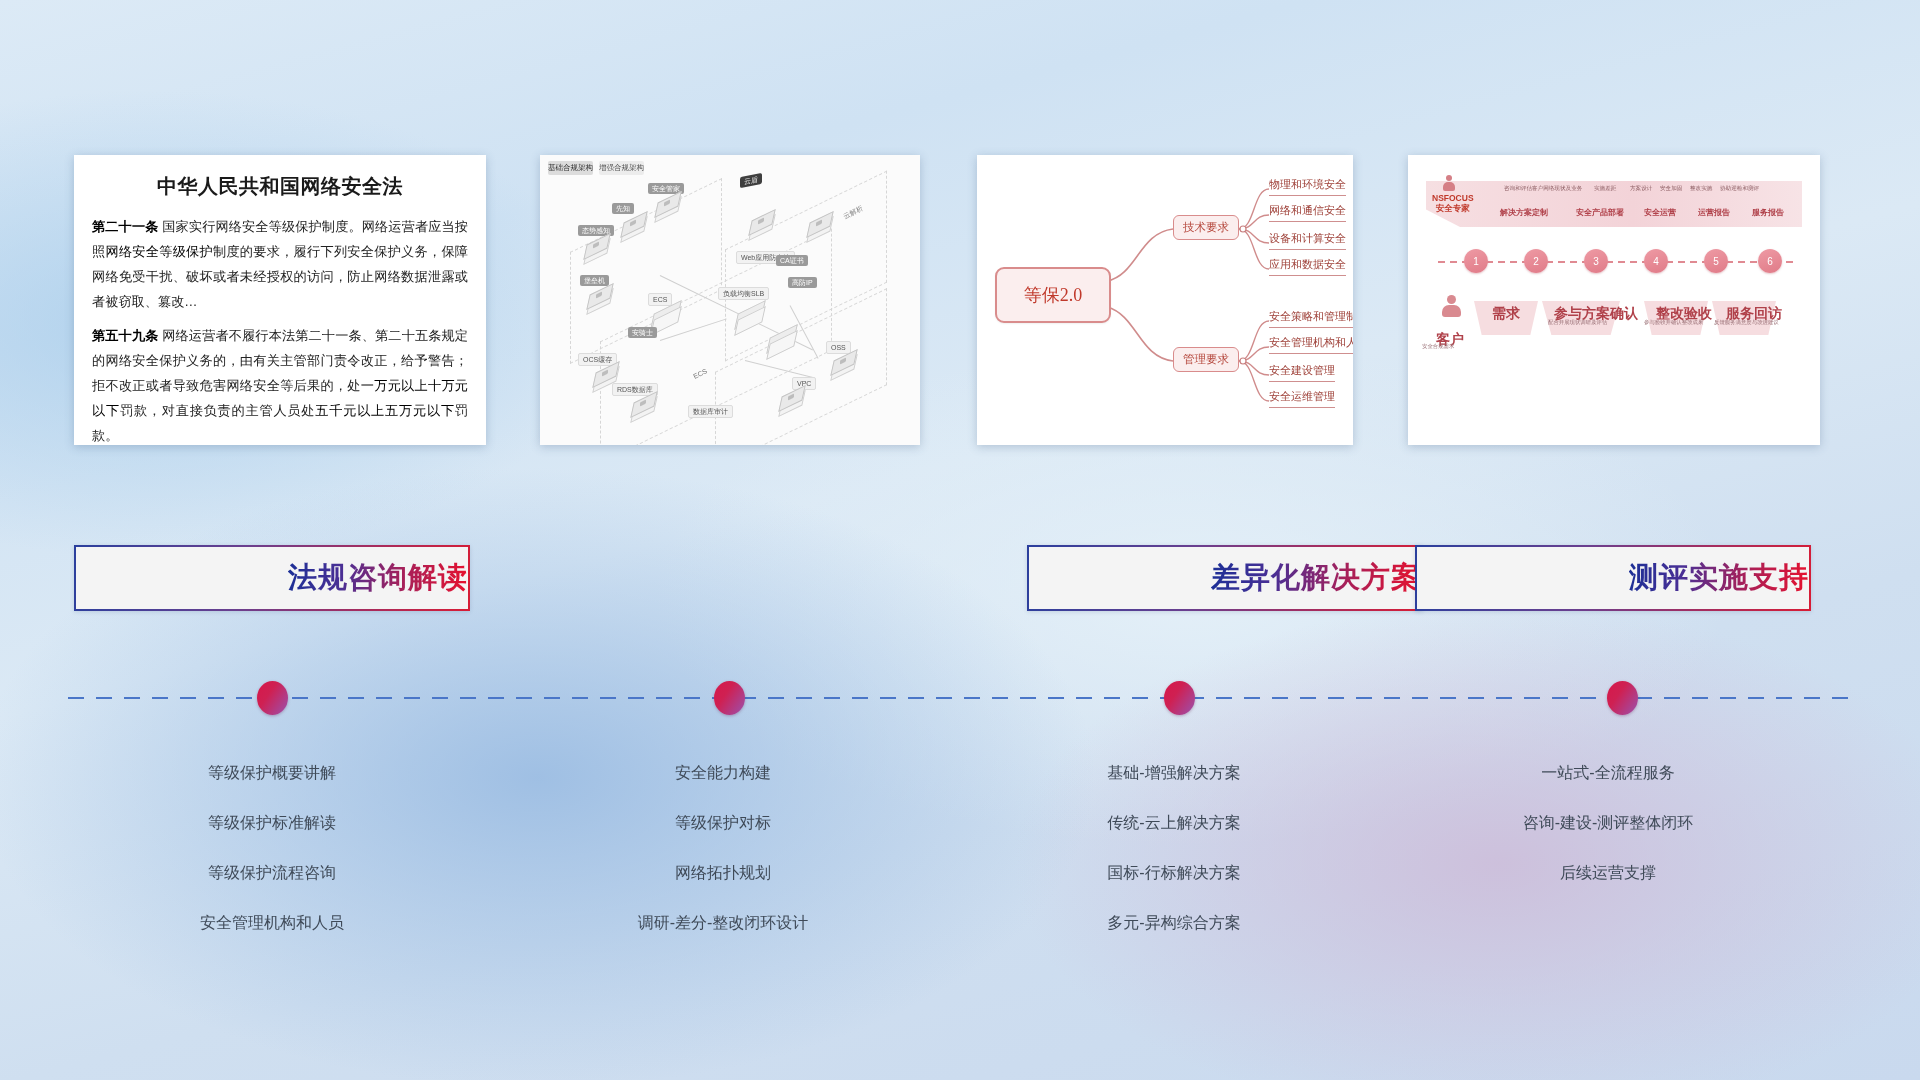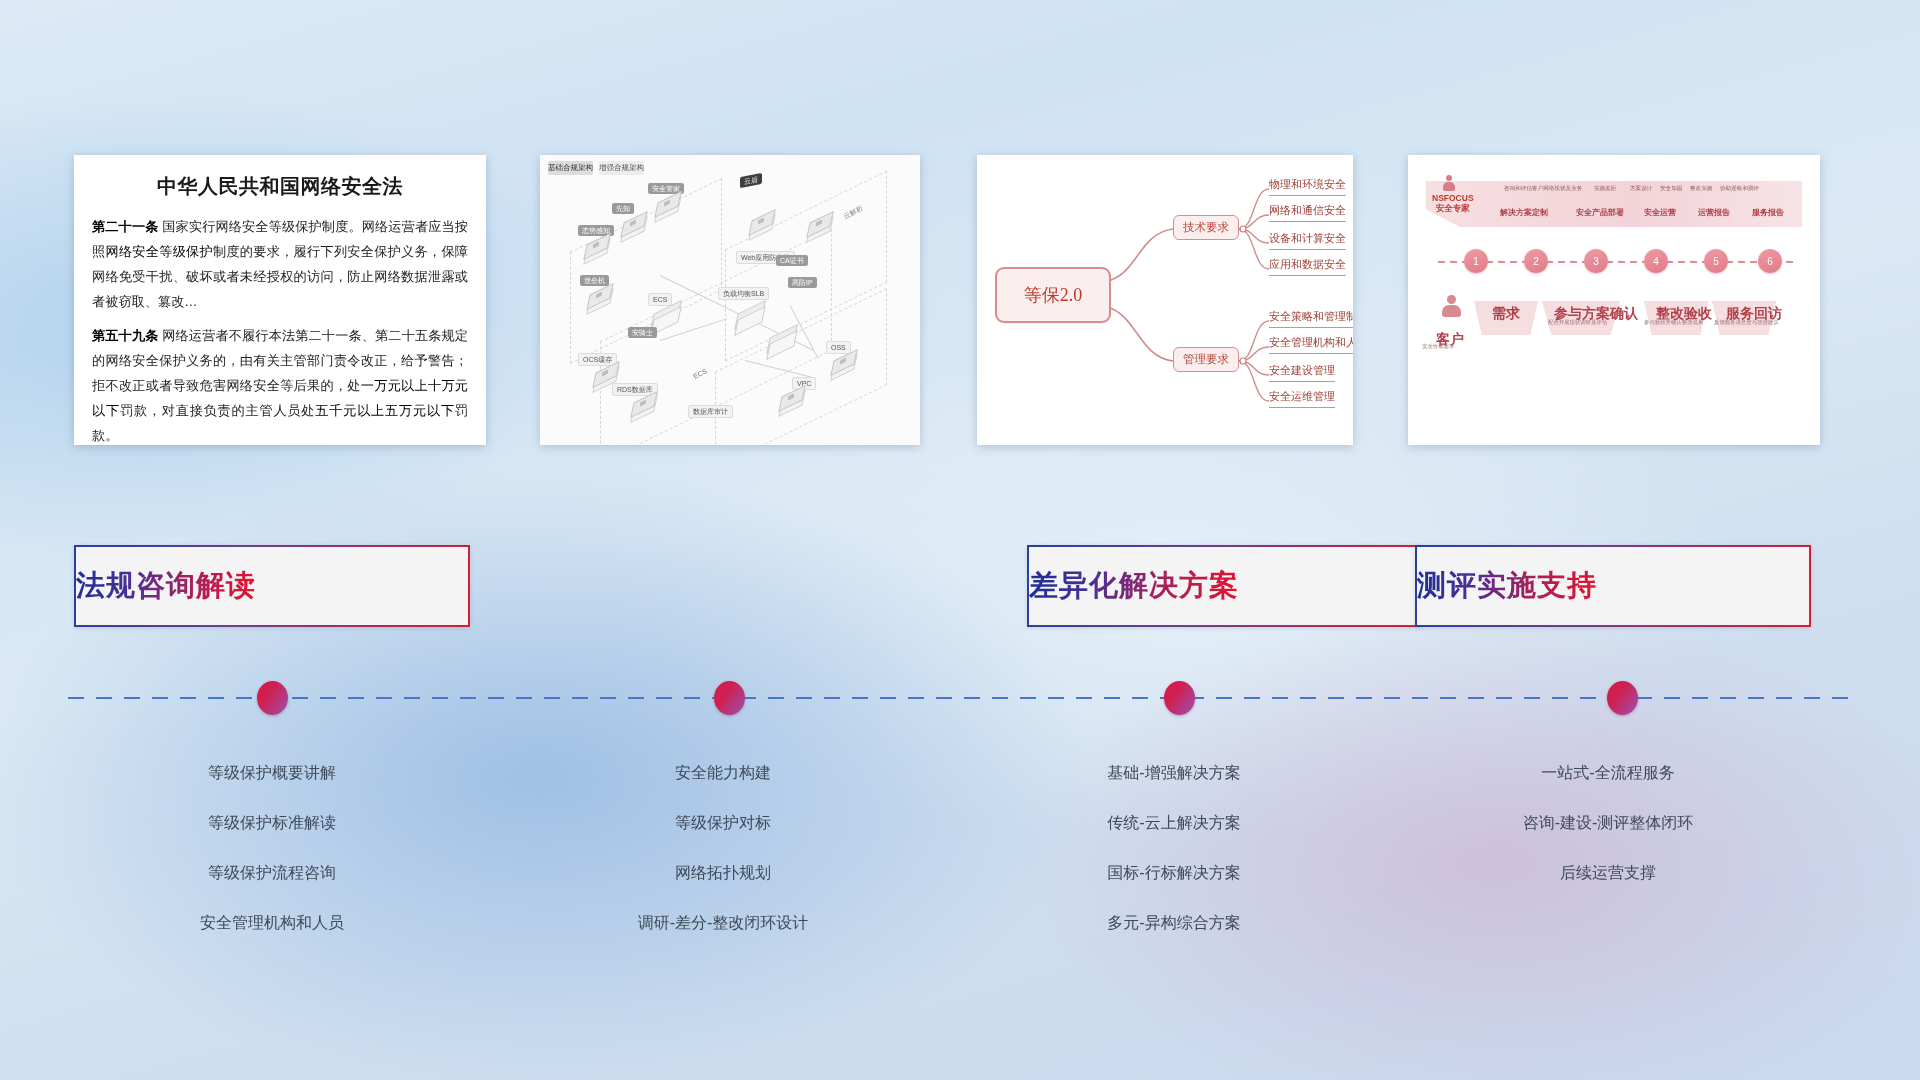--- a/index.html
+++ b/index.html
@@ -142,23 +142,23 @@
     clip-path:polygon(0 0,100% 0,88% 100%,12% 100%);
   }
   .nsf-left{
     position:absolute;left:26px;top:140px;width:40px;height:34px;
   }
   .nsf-left .h{position:absolute;left:13px;top:0;width:9px;height:9px;border-radius:50%;background:#d98a90;}
   .nsf-left .b{position:absolute;left:8px;top:10px;width:19px;height:12px;border-radius:7px 7px 3px 3px;background:#d98a90;}
 
   
   .hbox{
-    position:absolute;top:545px;height:82px;
+    position:absolute;top:545px;height:66px;
     background:#f4f4f4;
-    display:flex;align-items:center;justify-content:flex-start;
+    display:flex;align-items:center;justify-content:flex-end;
     box-sizing:border-box;
     border:2px solid transparent;
     background-image:linear-gradient(#f4f4f4,#f4f4f4),
                      linear-gradient(100deg,#2a3f9d 0%,#6a3f8f 42%,#d81c35 100%);
     background-origin:border-box;background-clip:padding-box,border-box;
     box-shadow:0 1px 4px rgba(60,90,130,.18);
   }
   .hbox span{
     font-size:29px;font-weight:bold;letter-spacing:1px;
     background:linear-gradient(95deg,#1b2f96 0%,#4a2f95 30%,#a3215c 62%,#e8112d 100%);

